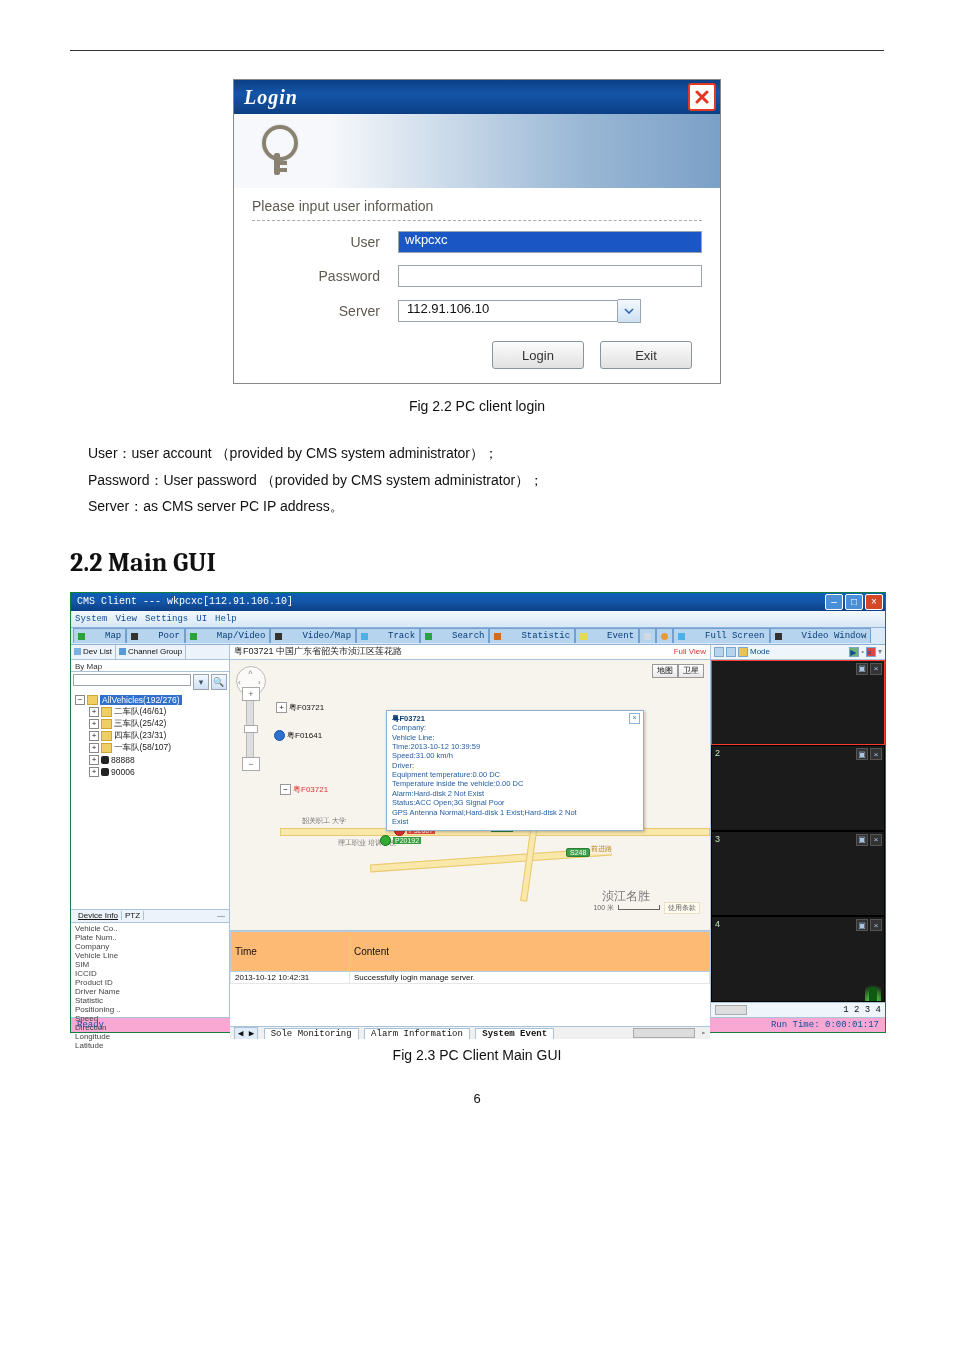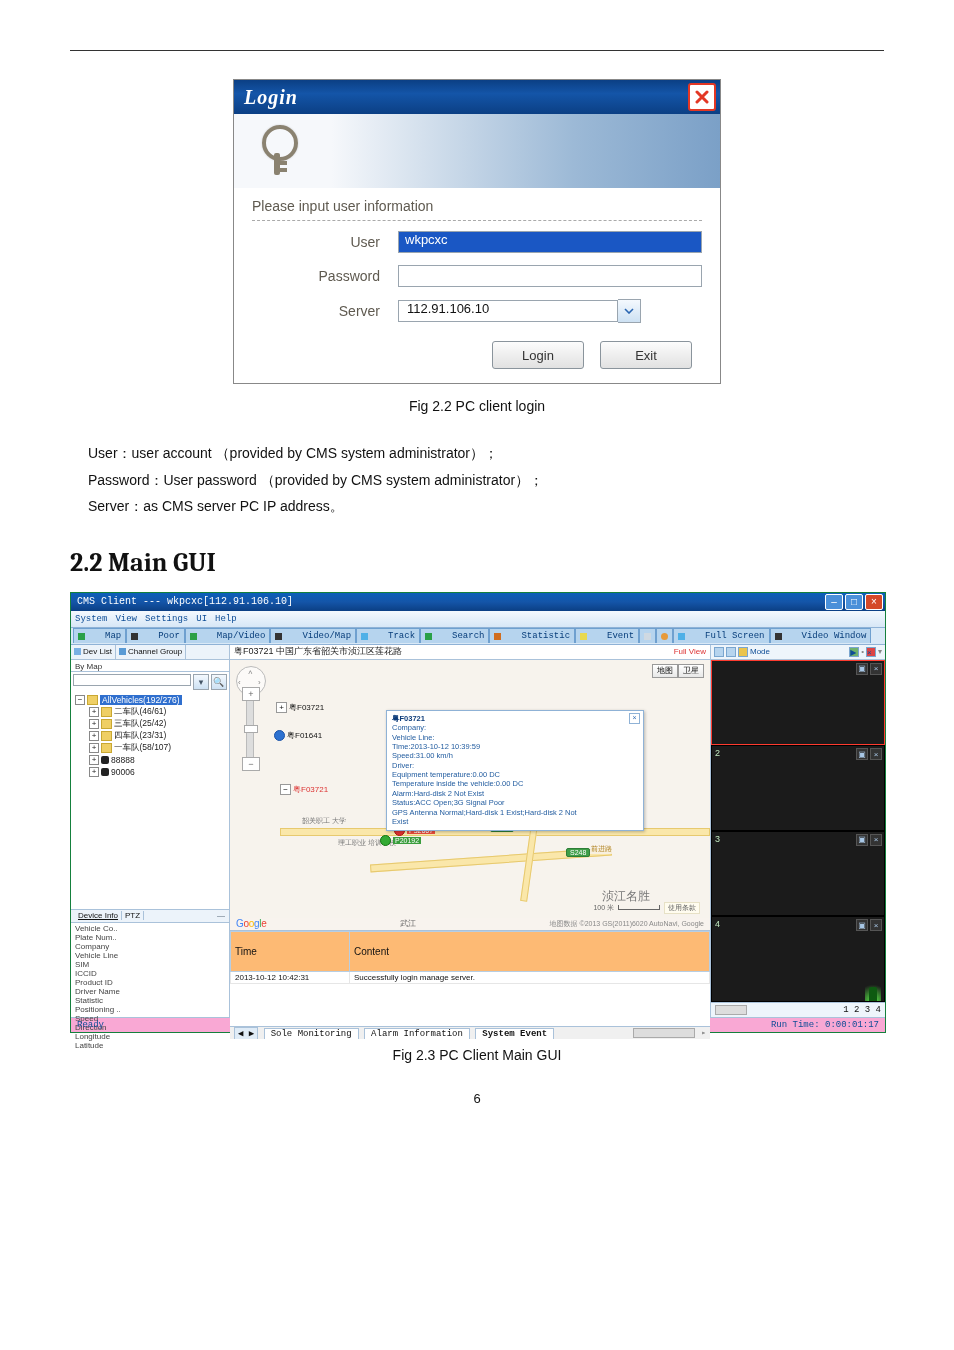--- a/index.html
+++ b/index.html
@@ -769,25 +769,20 @@
           <div>Status:ACC Open;3G Signal Poor</div>
           <div>        GPS Antenna Normal;Hard-disk 1 Exist;Hard-disk 2 Not</div>
           <div>Exist</div>
         </div>
 
         <div style="position:absolute; bottom:16px; right:10px; display:flex; align-items:center; gap:4px; font-size:7px; color:#666;">
           <span>100 米</span>
           <span style="width:40px;height:4px;border:1px solid #666;border-top:none;"></span>
           <span style="background:#fffcef;border:1px solid #e7e1c6;padding:0 3px;">使用条款</span>
         </div>
-        <div class="map-foot">
-          <span class="google"><span class="g1">G</span><span class="g2">o</span><span class="g3">o</span><span class="g4">g</span><span class="g5">l</span><span class="g6">e</span></span>
-          <span style="font-size:8px;color:#666;">武江</span>
-          <span>地图数据 ©2013 GS(2011)6020 AutoNavi, Google</span>
-        </div>
       </div>
 
       <div class="bot-area">
         <table class="bot-grid" style="width:100%;border-collapse:collapse;">
           <tbody>
               <tr>
             <th style="width:110px;">Time</th>
             <th>Content</th>
           </tr>
           <tr>

